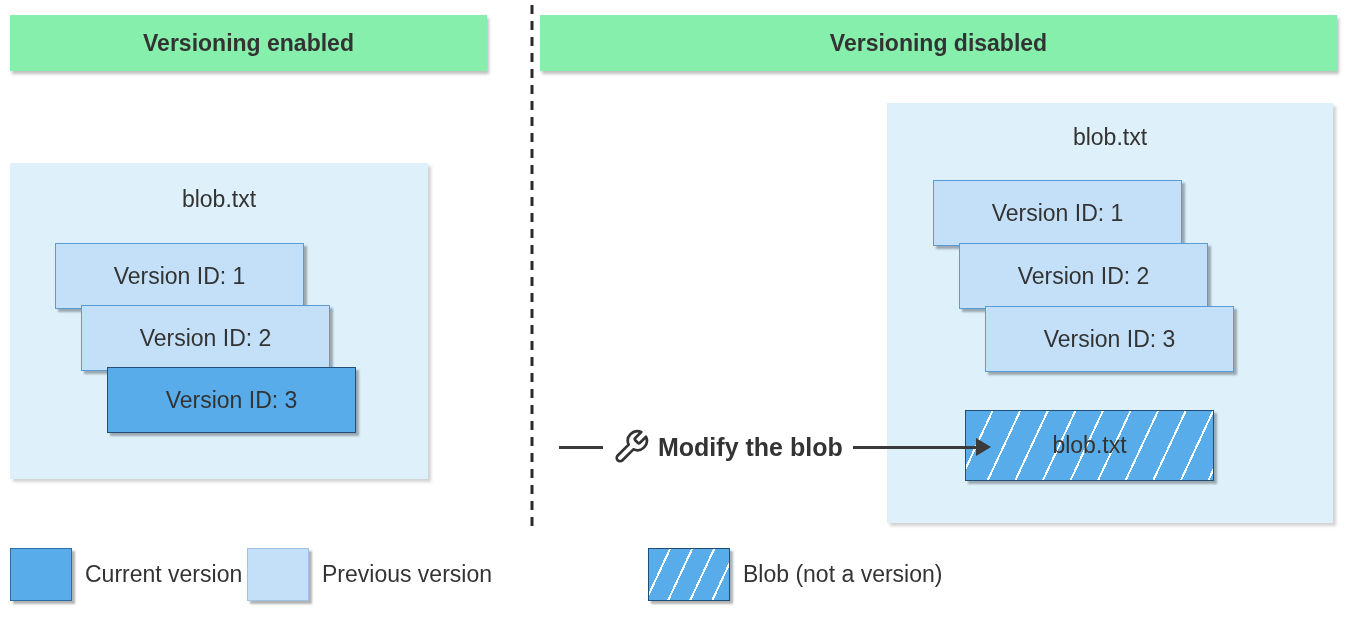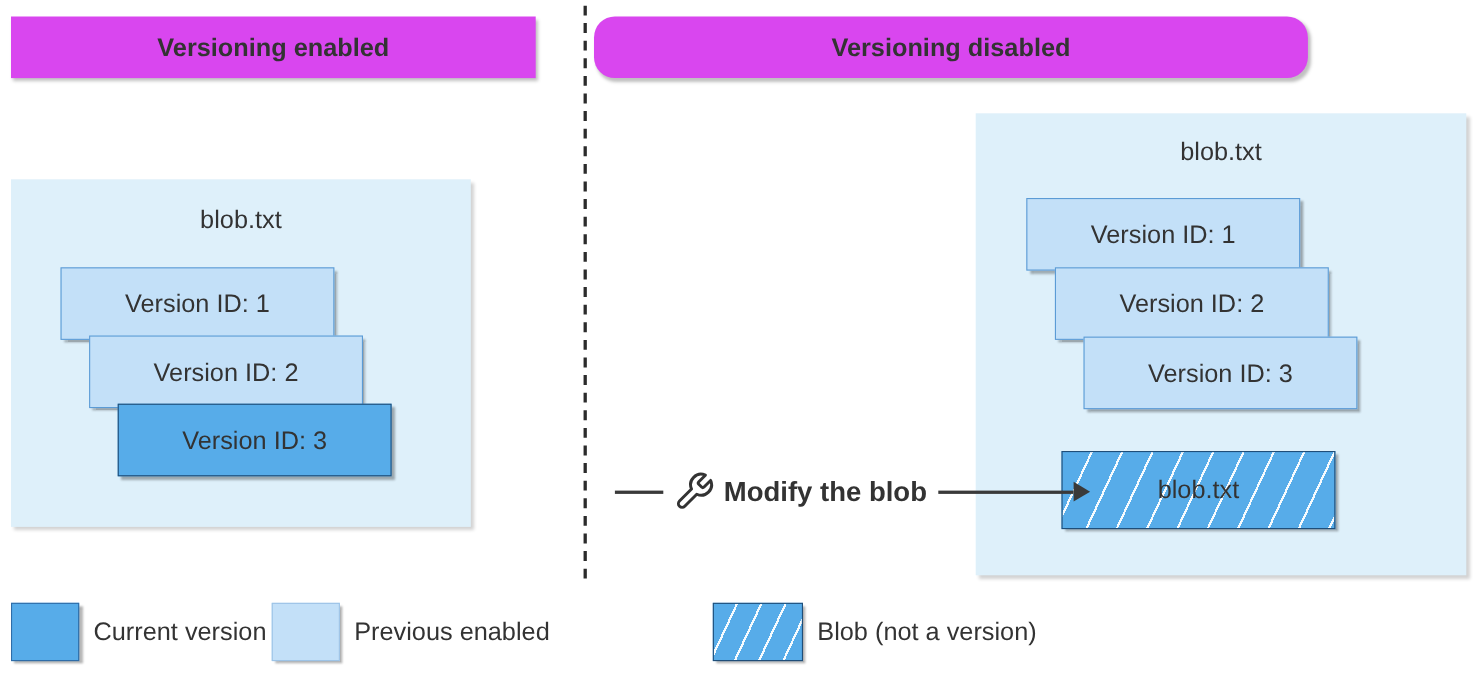--- a/index.html
+++ b/index.html
@@ -5,26 +5,26 @@
   * { box-sizing: border-box; margin: 0; padding: 0; }
   body { background: #ffffff; font-family: "Liberation Sans", sans-serif; }
   .canvas {
     position: relative; width: 1345px; height: 617px;
     background: #ffffff; color: #333333; overflow: hidden;
   }
 
   
   .hdr {
     position: absolute; top: 15px; height: 56px;
-    background: #d946ef; box-shadow: 2px 3px 3px rgba(0,0,0,.25);
+    background: #86efac; box-shadow: 2px 3px 3px rgba(0,0,0,.25);
     display: flex; align-items: center; justify-content: center;
     font-weight: bold; font-size: 23px; color: #333333;
   }
   .hdr-left  { left: 10px;  width: 477px; }
-  .hdr-right { left: 540px; width: 649px; border-radius: 19px; }
+  .hdr-right { left: 540px; width: 797px; }
 
   
   .divider { position: absolute; left: 528px; top: 5px; }
 
   
   .container {
     position: absolute; background: #def0fa;
     box-shadow: 3px 3px 3px rgba(0,0,0,.18);
   }
   .container-left  { left: 10px;  top: 163px; width: 418px; height: 316px; }
@@ -135,20 +135,20 @@
     <div class="arrow-line"></div>
     <div class="arrow-head"></div>
   </div>
 
   <div class="legend-item" style="left:10px">
     <div class="swatch current"></div>
     <span class="label">Current version</span>
   </div>
   <div class="legend-item" style="left:247px">
     <div class="swatch previous"></div>
-    <span class="label">Previous enabled</span>
+    <span class="label">Previous version</span>
   </div>
   <div class="legend-item" style="left:648px">
     <div class="swatch hatched"></div>
     <span class="label">Blob (not a version)</span>
   </div>
 
 </div>
 
 </body></html>

